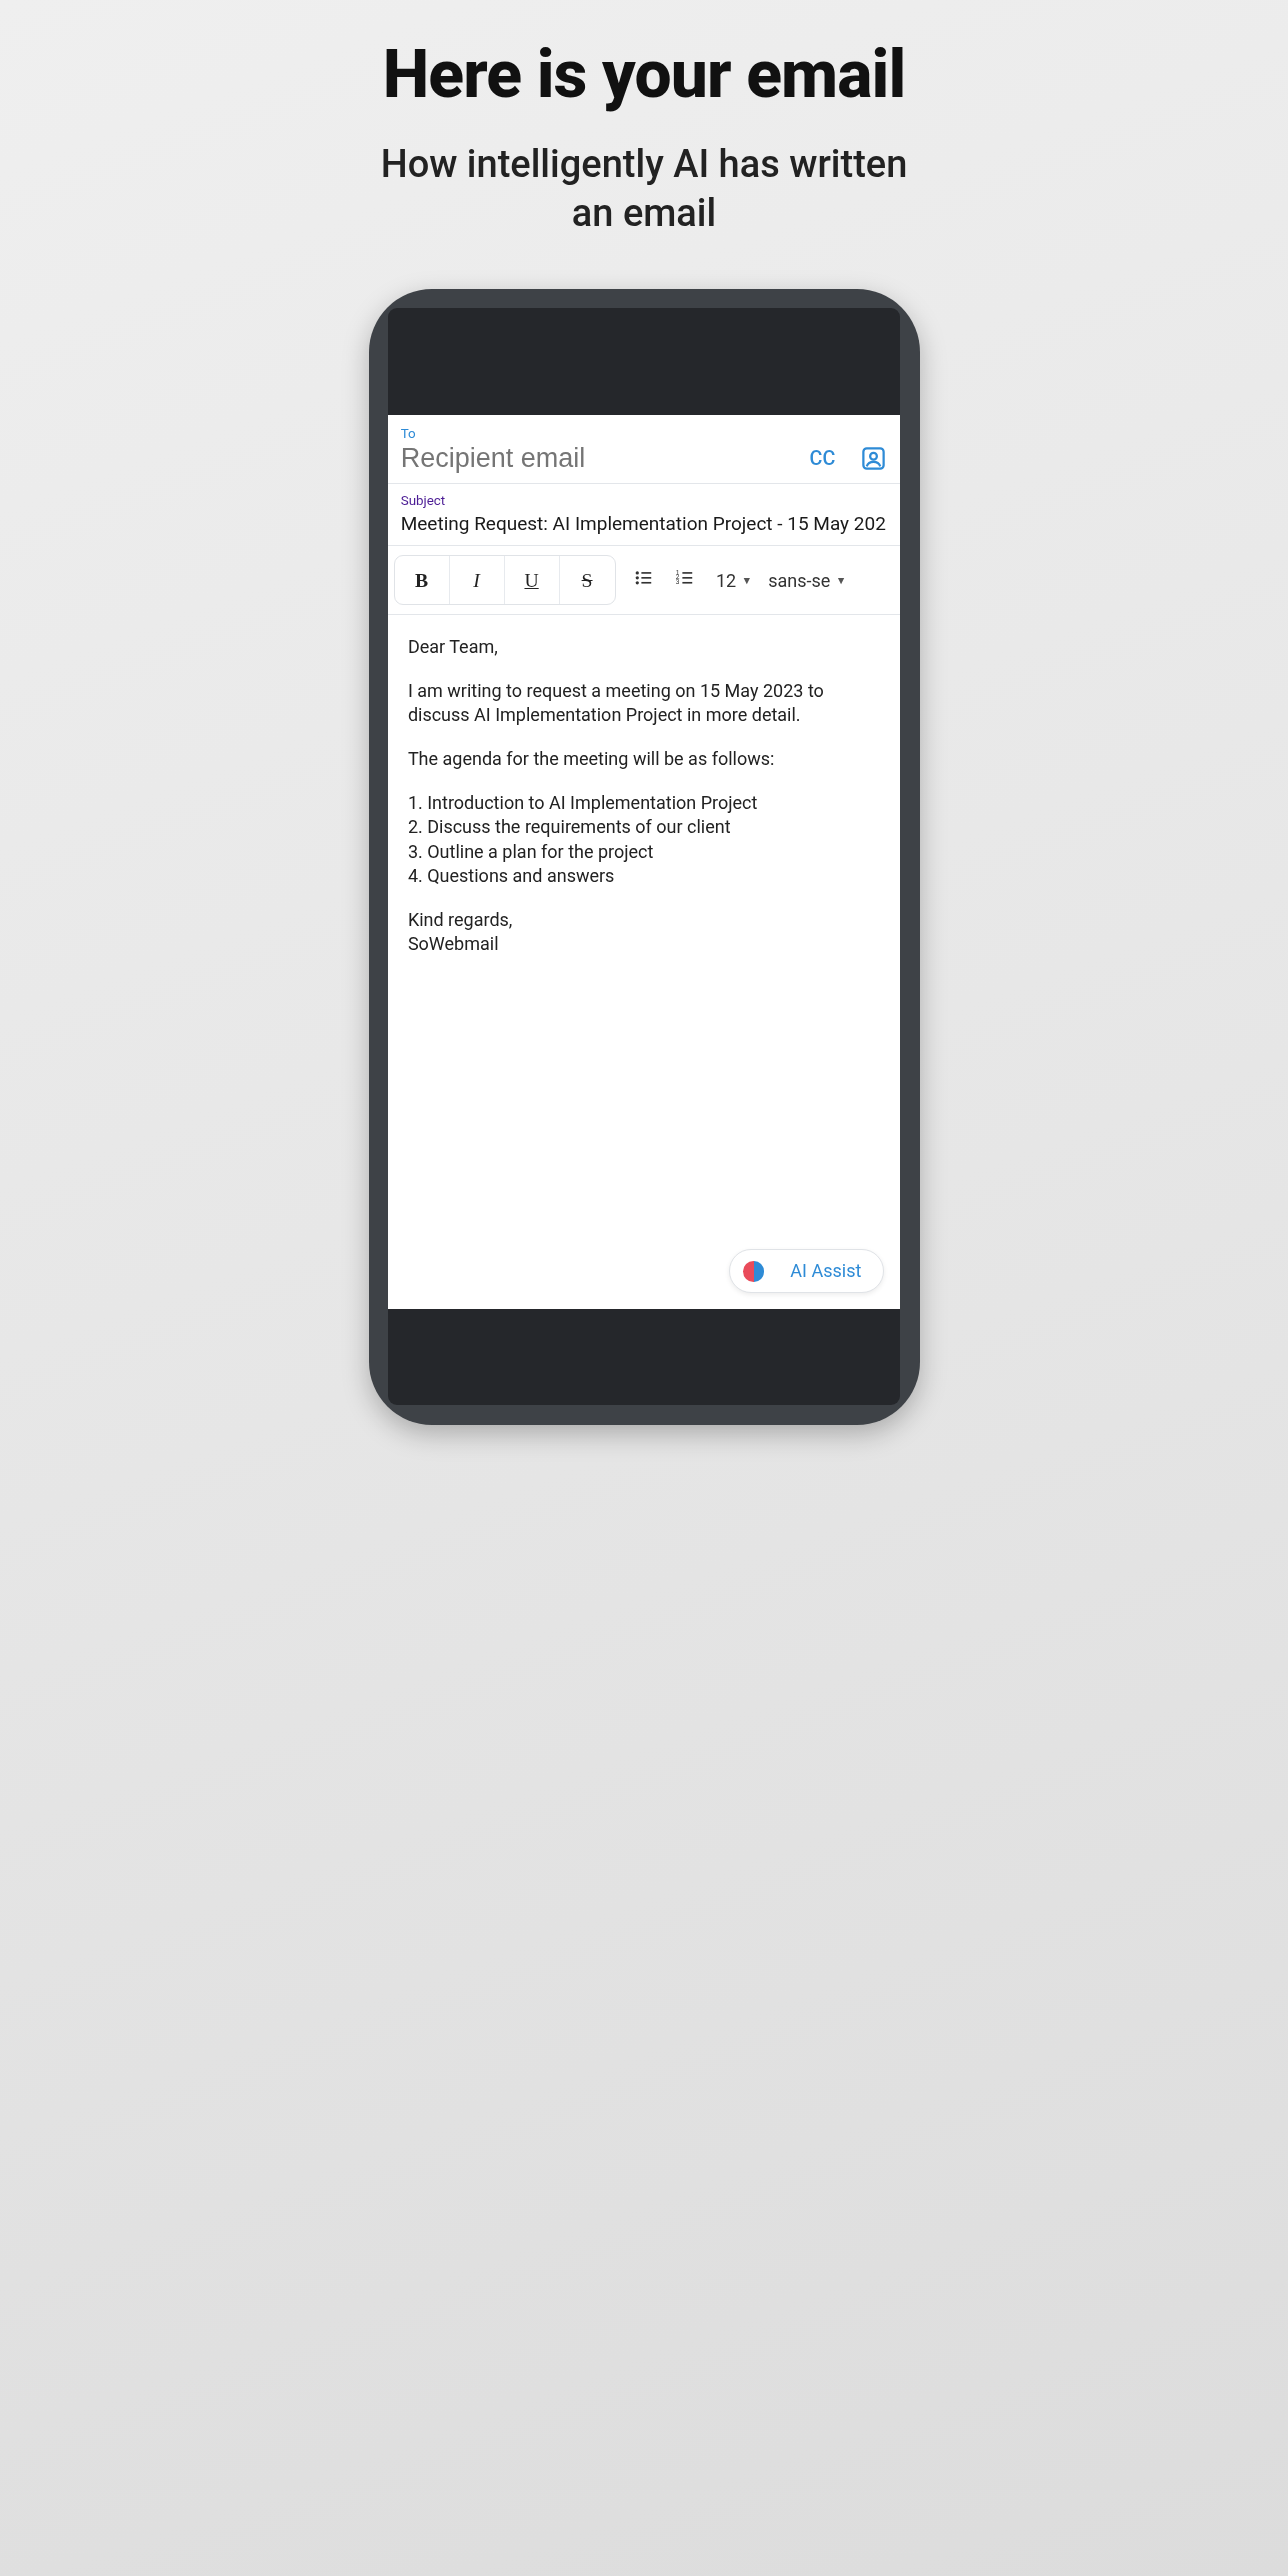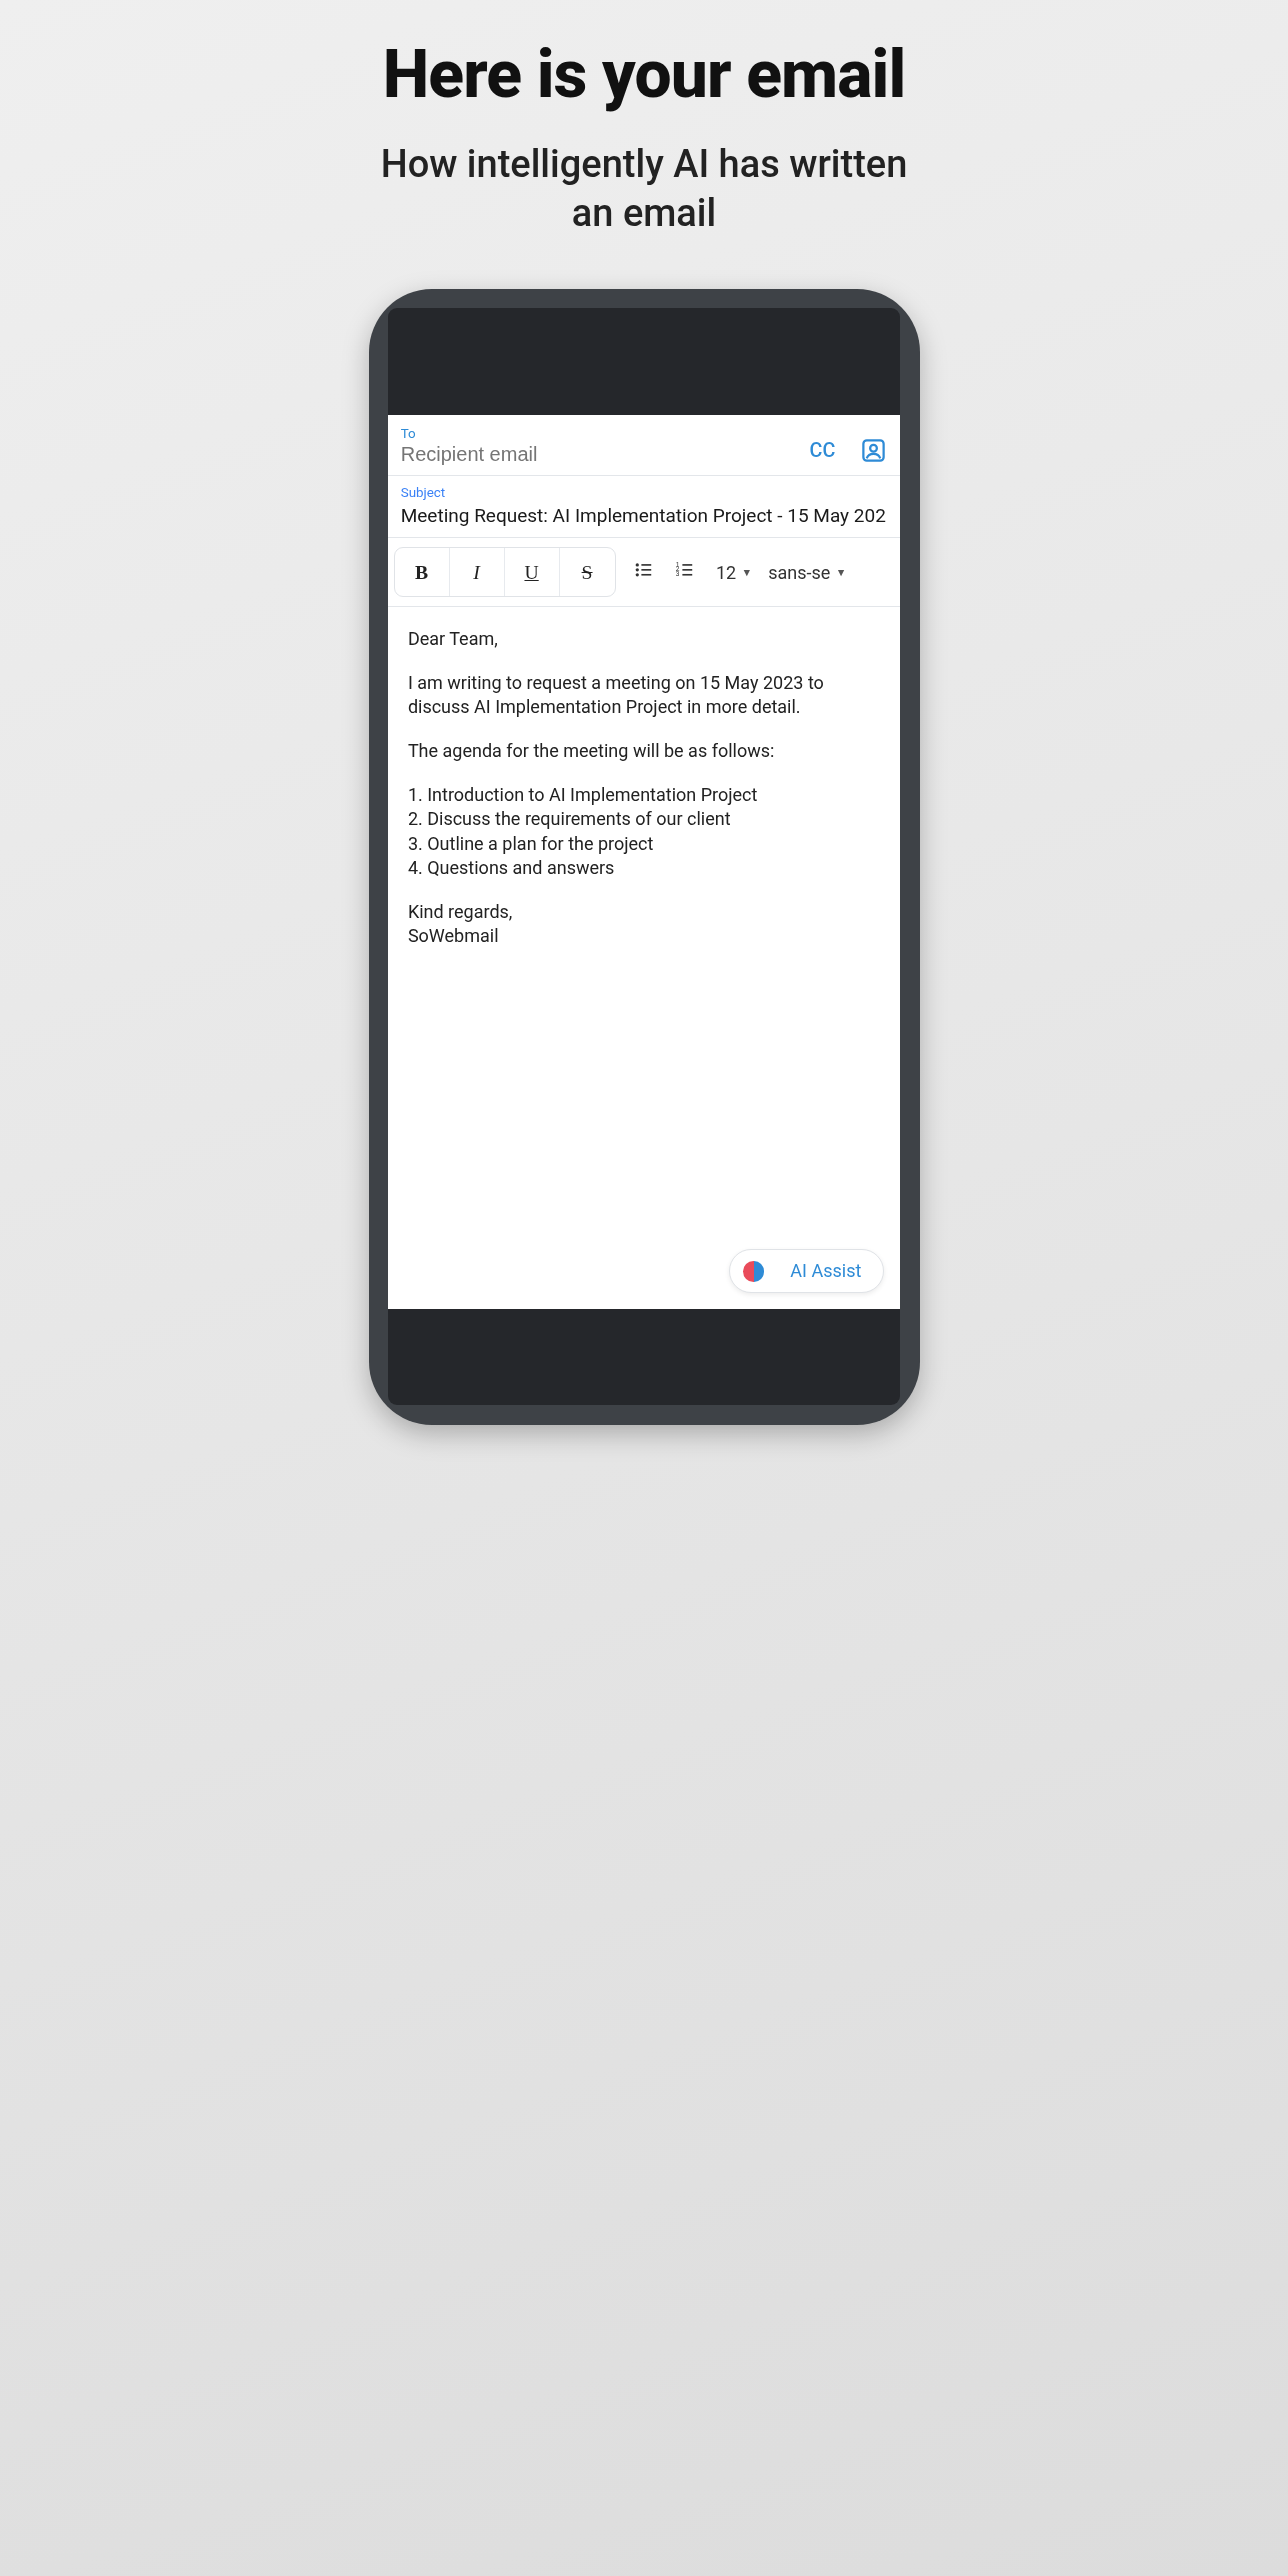--- a/index.html
+++ b/index.html
@@ -66,21 +66,21 @@
     flex: 1;
     display: flex;
     flex-direction: column;
   }
   .to-label {
     font-size: 13.4px;
     color: #2e8bd6;
     margin-bottom: 1.8px;
   }
   .to-input {
-    font-size: 20px;
+    font-size: 27px;
     color: #7c8894;
     border: none;
     outline: none;
     background: transparent;
     width: 100%;
   }
   .cc-link {
     color: #2e8bd6;
     font-size: 19.7px;
     font-weight: 500;
@@ -95,21 +95,21 @@
     cursor: pointer;
   }
   .contacts-icon svg { display:block; }
   
   .subject-row {
     padding: 9px 12.5px 10.7px 12.5px;
     border-bottom: 0.9px solid #e3e6ea;
   }
   .subject-label {
     font-size: 13.4px;
-    color: #3b82f6;
+    color: #4c1d95;
     margin-bottom: 3.6px;
   }
   .subject-value {
     font-size: 19px;
     color: #1a1a1a;
     white-space: nowrap;
     overflow: hidden;
   }
   
   .toolbar {

